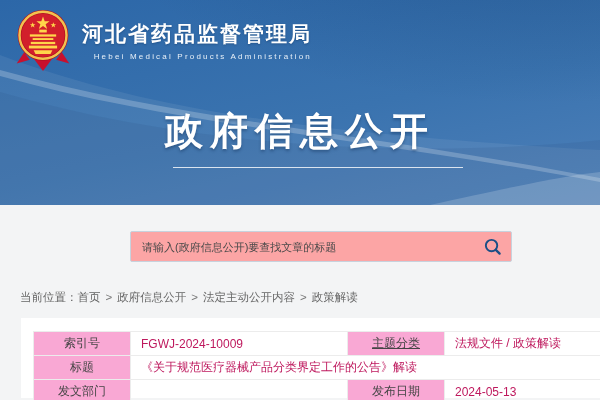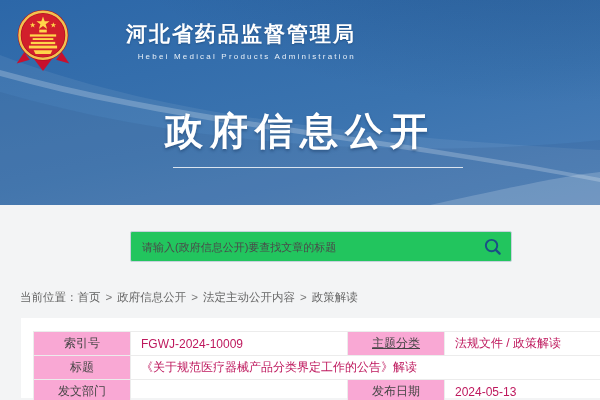--- a/index.html
+++ b/index.html
@@ -14,38 +14,38 @@
     background:
       radial-gradient(ellipse 700px 300px at 90% -40%, rgba(15,50,95,0.28), transparent 62%),
       linear-gradient(168deg,#2c67a8 0%,#3a73af 55%,#4e80b9 100%);
   }
   .header-decor{position:absolute;top:0;left:0;}
   .logo-row{position:absolute;top:9px;left:14px;display:flex;align-items:center;}
   .emblem{width:58px;height:62px;flex:0 0 auto;}
   .site-names{margin-left:10px;}
   .site-name{
     color:#ffffff;font-size:21px;font-weight:bold;letter-spacing:2px;
-    text-shadow:0 1px 2px rgba(10,40,80,0.35);white-space:nowrap;margin-left:44px;
+    text-shadow:0 1px 2px rgba(10,40,80,0.35);white-space:nowrap;
   }
   .site-name-en{
     color:#e8f0f8;font-size:8px;letter-spacing:2.2px;margin-top:4px;white-space:nowrap;text-align:right;
   }
   .banner-title{
     position:absolute;top:106px;left:0;width:600px;text-align:center;
     color:#ffffff;font-size:38px;font-weight:bold;letter-spacing:7px;
     text-shadow:0 2px 3px rgba(20,50,90,0.45);
   }
   .banner-underline{
     position:absolute;top:167px;left:173px;width:290px;height:1px;
     background:rgba(255,255,255,0.8);
   }
   
   .search-box{
     position:absolute;top:231px;left:130px;width:382px;height:31px;box-sizing:border-box;
-    background:#22c55e;border:1px solid #c7d2dd;border-radius:2px;
+    background:#fca5a5;border:1px solid #c7d2dd;border-radius:2px;
     display:flex;align-items:center;padding:0 9px;
   }
   .search-input{
     flex:1;border:none;outline:none;background:transparent;
     font-size:11px;color:#333;font-family:inherit;
   }
   .search-input::placeholder{color:#4a4a4a;opacity:1;}
   .search-icon{width:19px;height:19px;flex:0 0 auto;cursor:pointer;}
   
   .breadcrumb{

